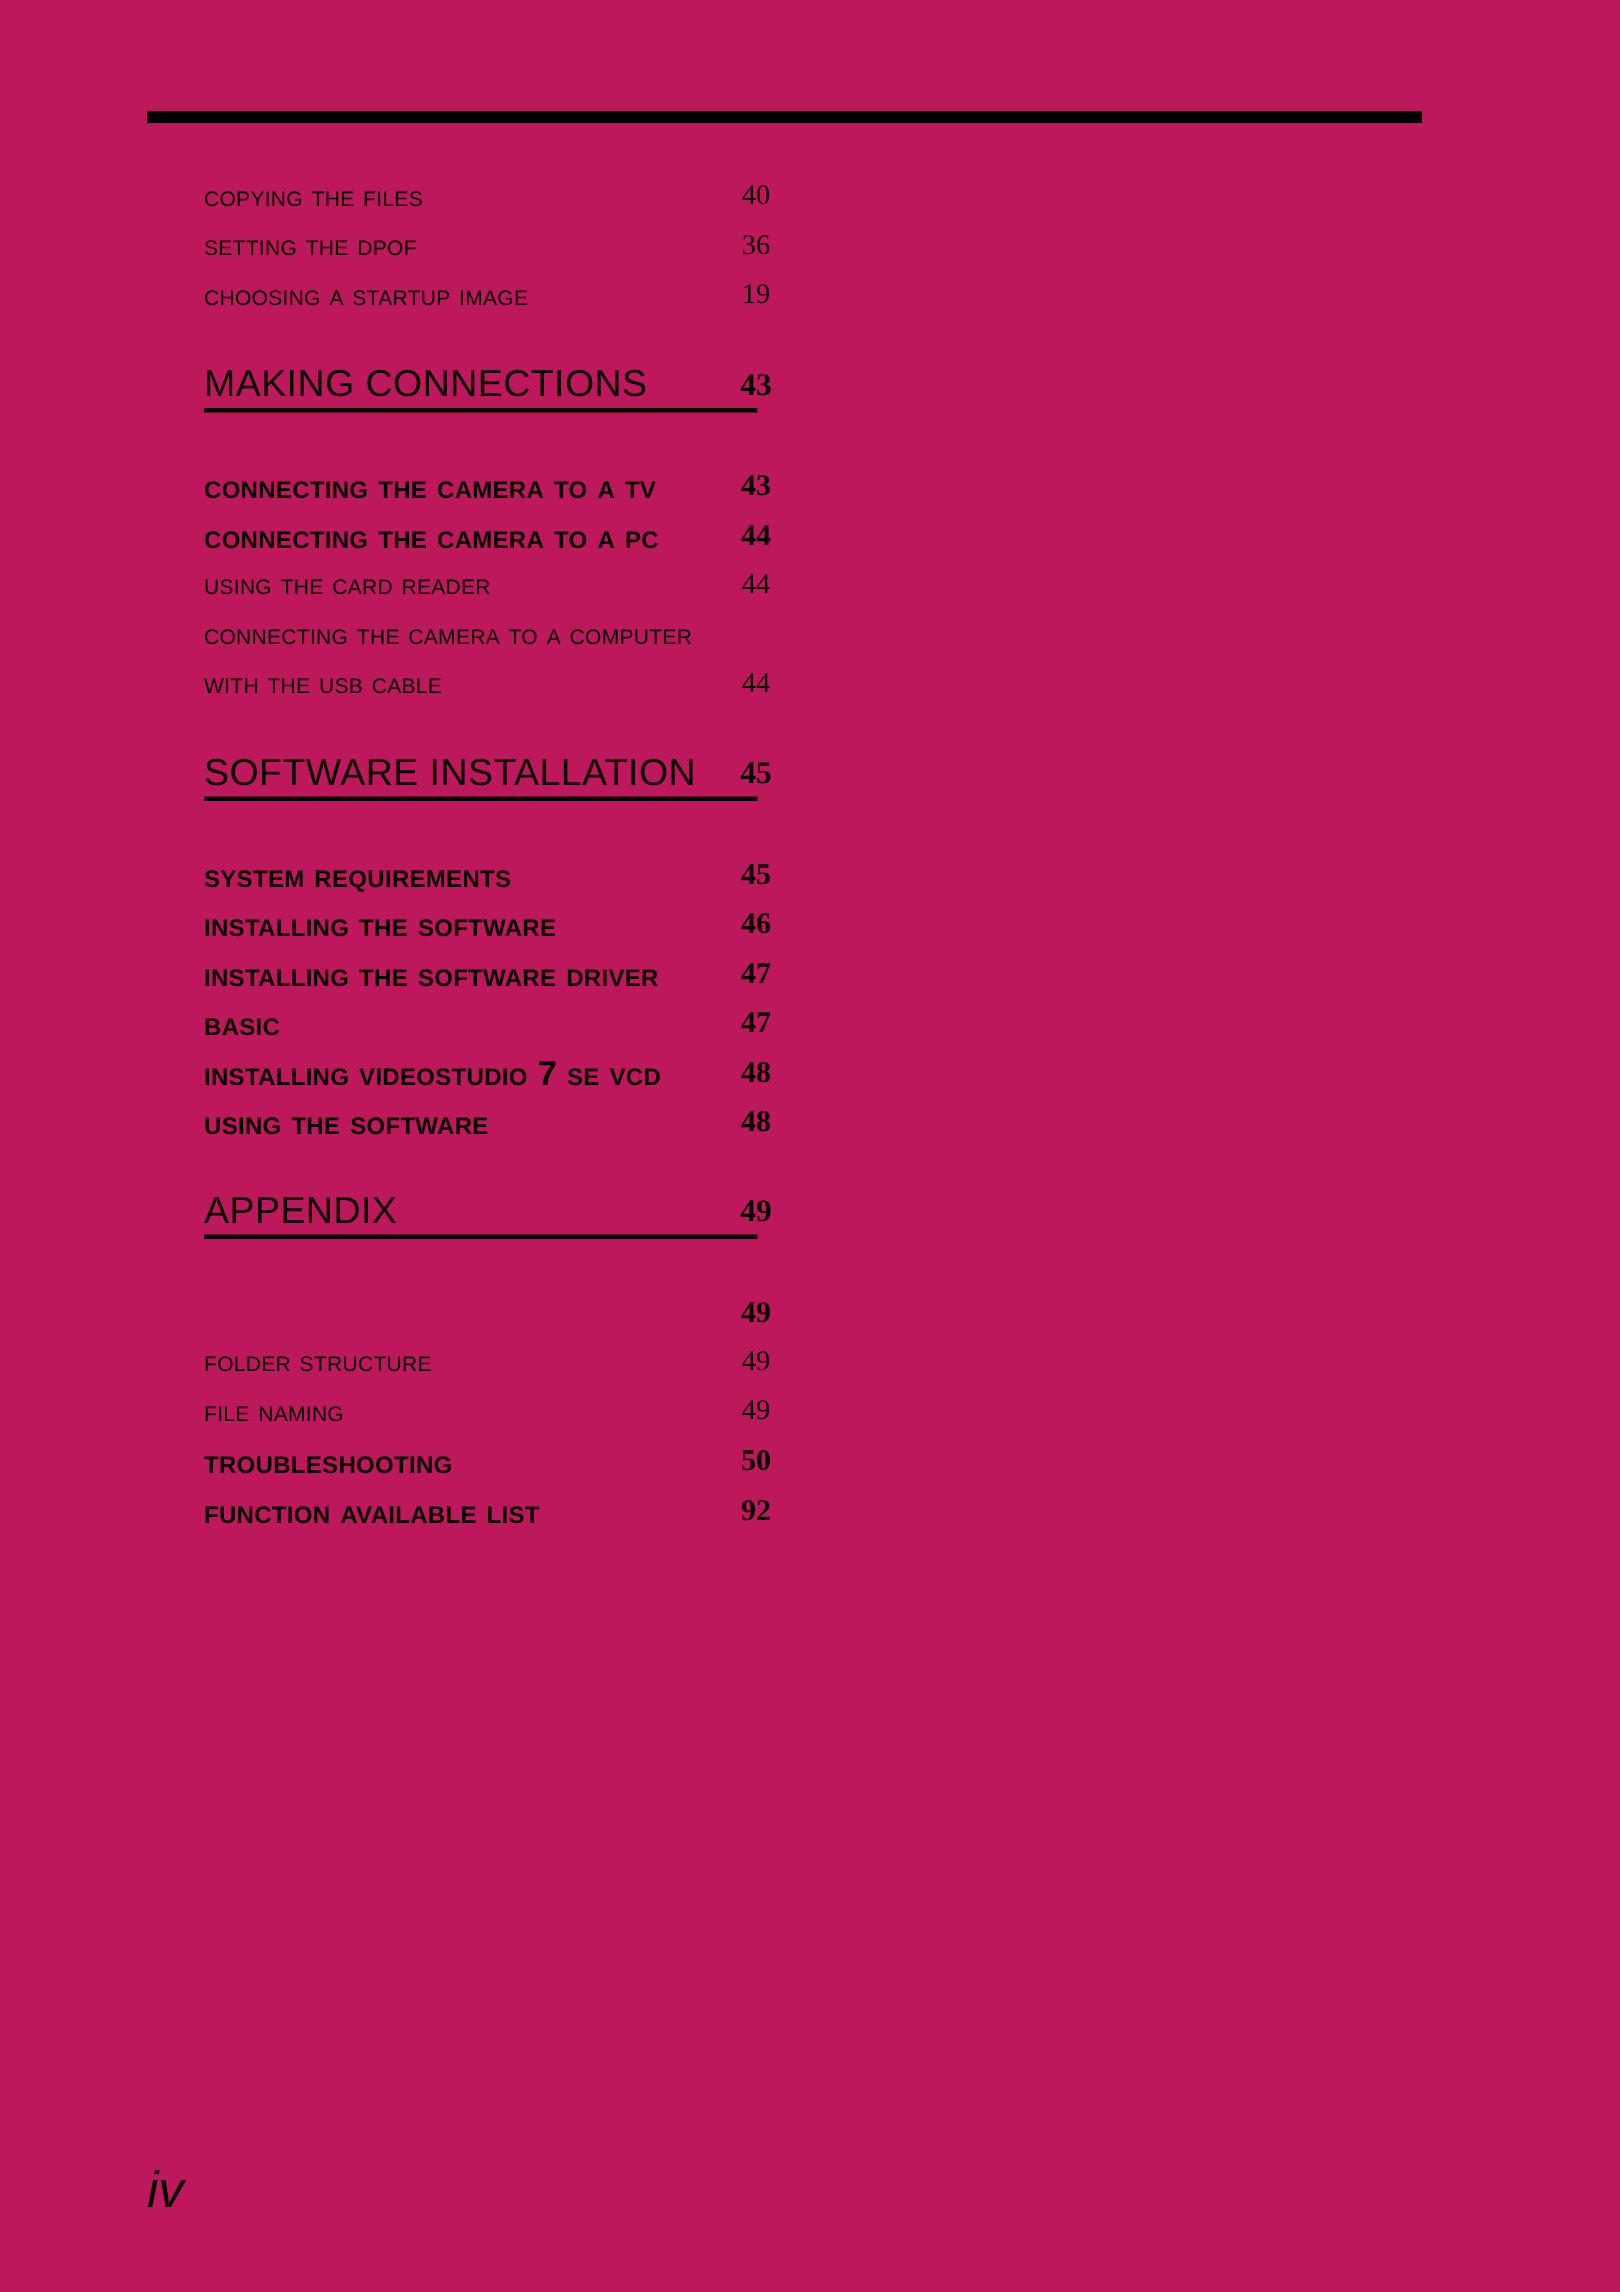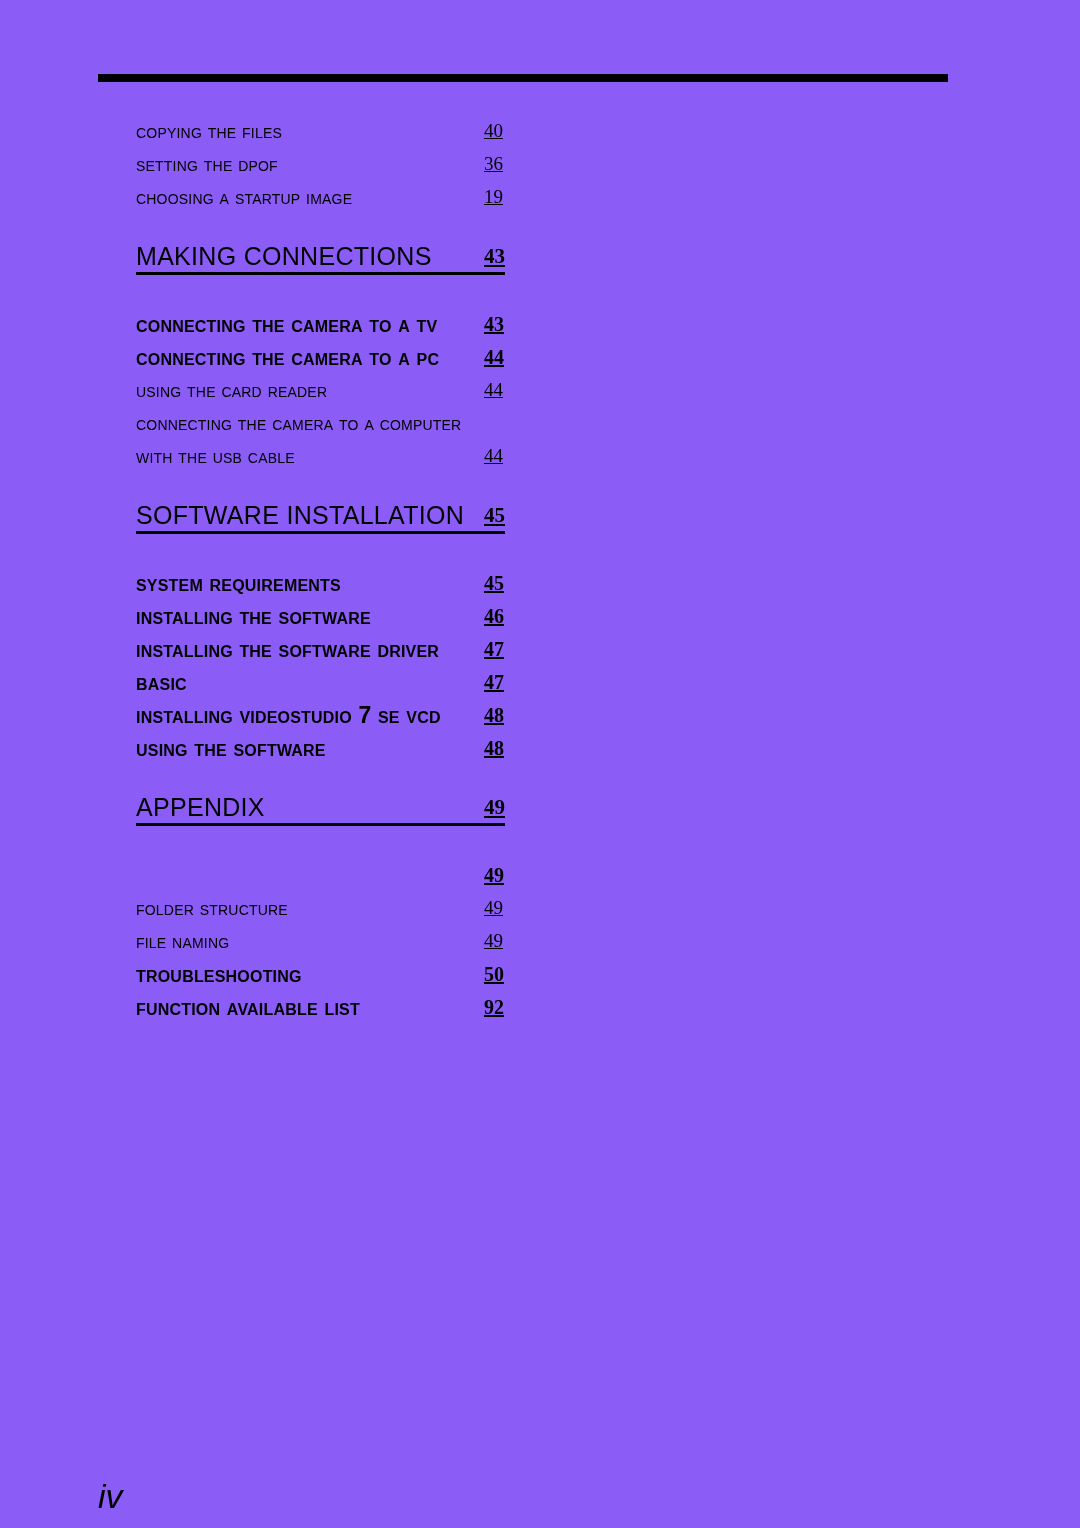--- a/index.html
+++ b/index.html
@@ -4,21 +4,21 @@
 <style>
   html, body {
     margin: 0;
     padding: 0;
     background: #ffffff;
   }
   .page {
     position: relative;
     width: 1080px;
     height: 1528px;
-    background: #8b5cf6;
+    background: #be185d;
     font-family: "Liberation Sans", sans-serif;
     color: #000000;
     overflow: hidden;
   }
 
   
   .top-rule {
     position: absolute;
     left: 98px;
     top: 74px;
@@ -51,25 +51,24 @@
     text-transform: lowercase;
     letter-spacing: 0.2px;
   }
   
 
   .toc-page {
     position: absolute;
     left: 348px;
     top: 0;
     width: 40px;
-    text-align: left;
+    text-align: center;
     font-family: "Liberation Serif", serif;
     font-size: 19px;
     line-height: 30px;
-    text-decoration: underline;
   }
 
   
   .lvl1 {
     height: 46px;
   }
   .lvl1 .toc-label {
     font-size: 25px;
     line-height: 30px;
     font-variant: normal;
@@ -113,21 +112,21 @@
   }
 
   
   .gap-lg { height: 26px; }
   .gap-md { height: 22px; }
 
   
   .folio {
     position: absolute;
     left: 98px;
-    top: 1476px;
+    top: 1440px;
     font-family: "Liberation Sans", sans-serif;
     font-style: italic;
     font-size: 34px;
     line-height: 40px;
     color: #000000;
   }
 </style>
 </head>
 <body>
 

